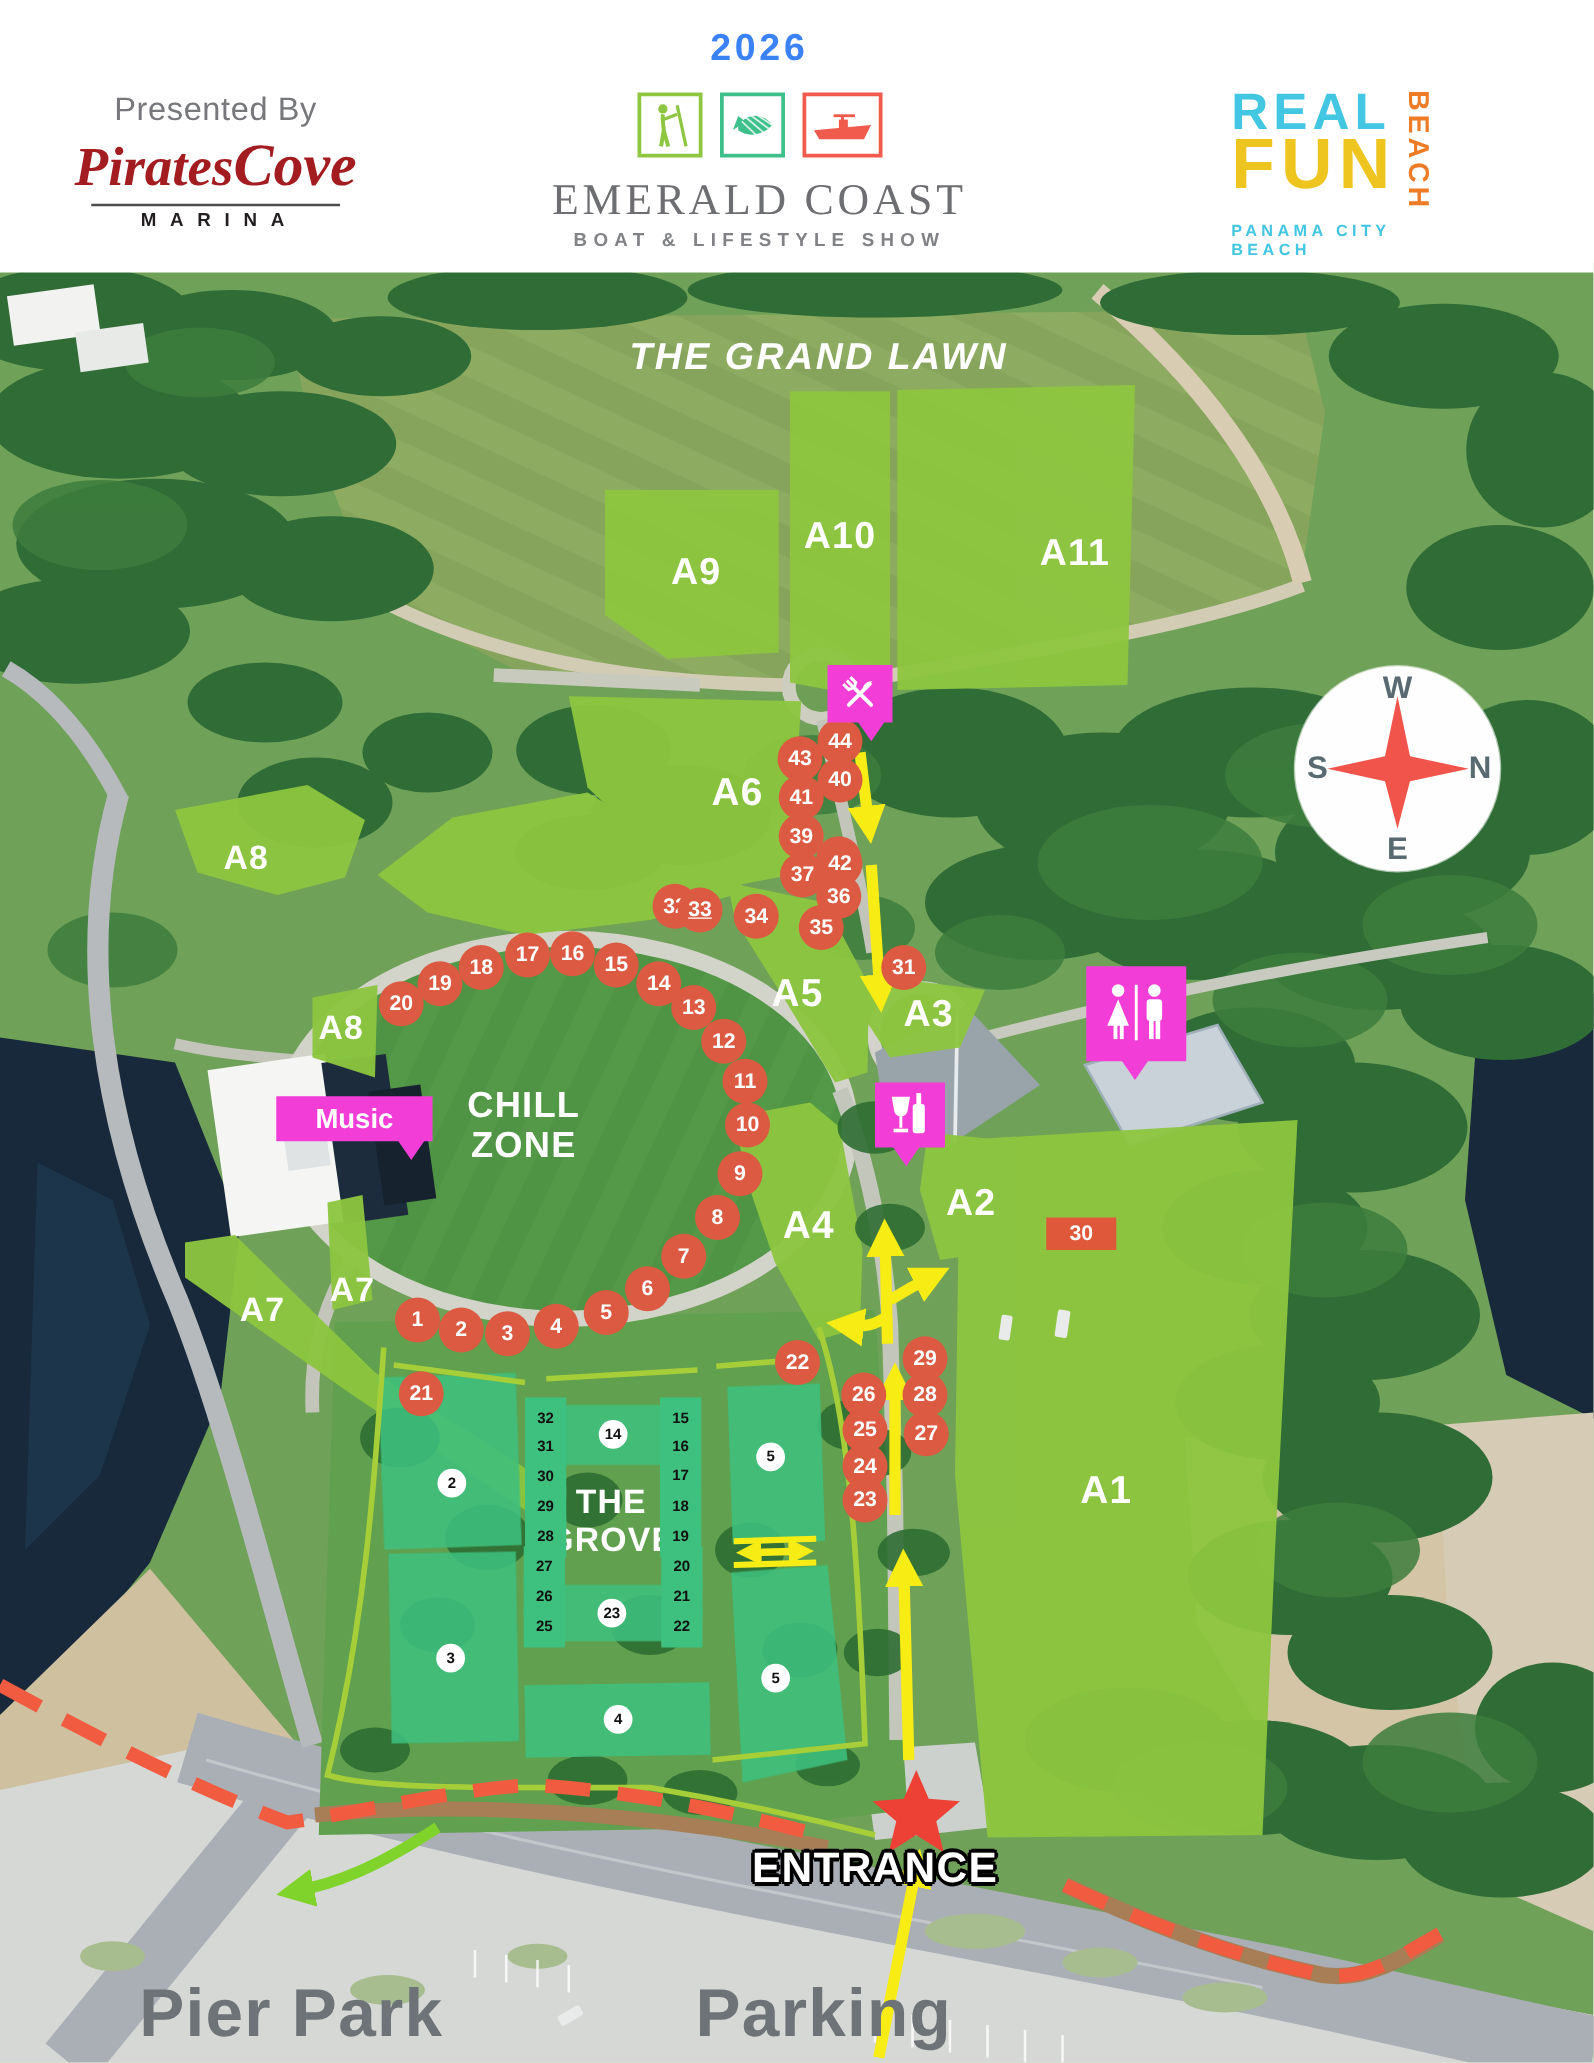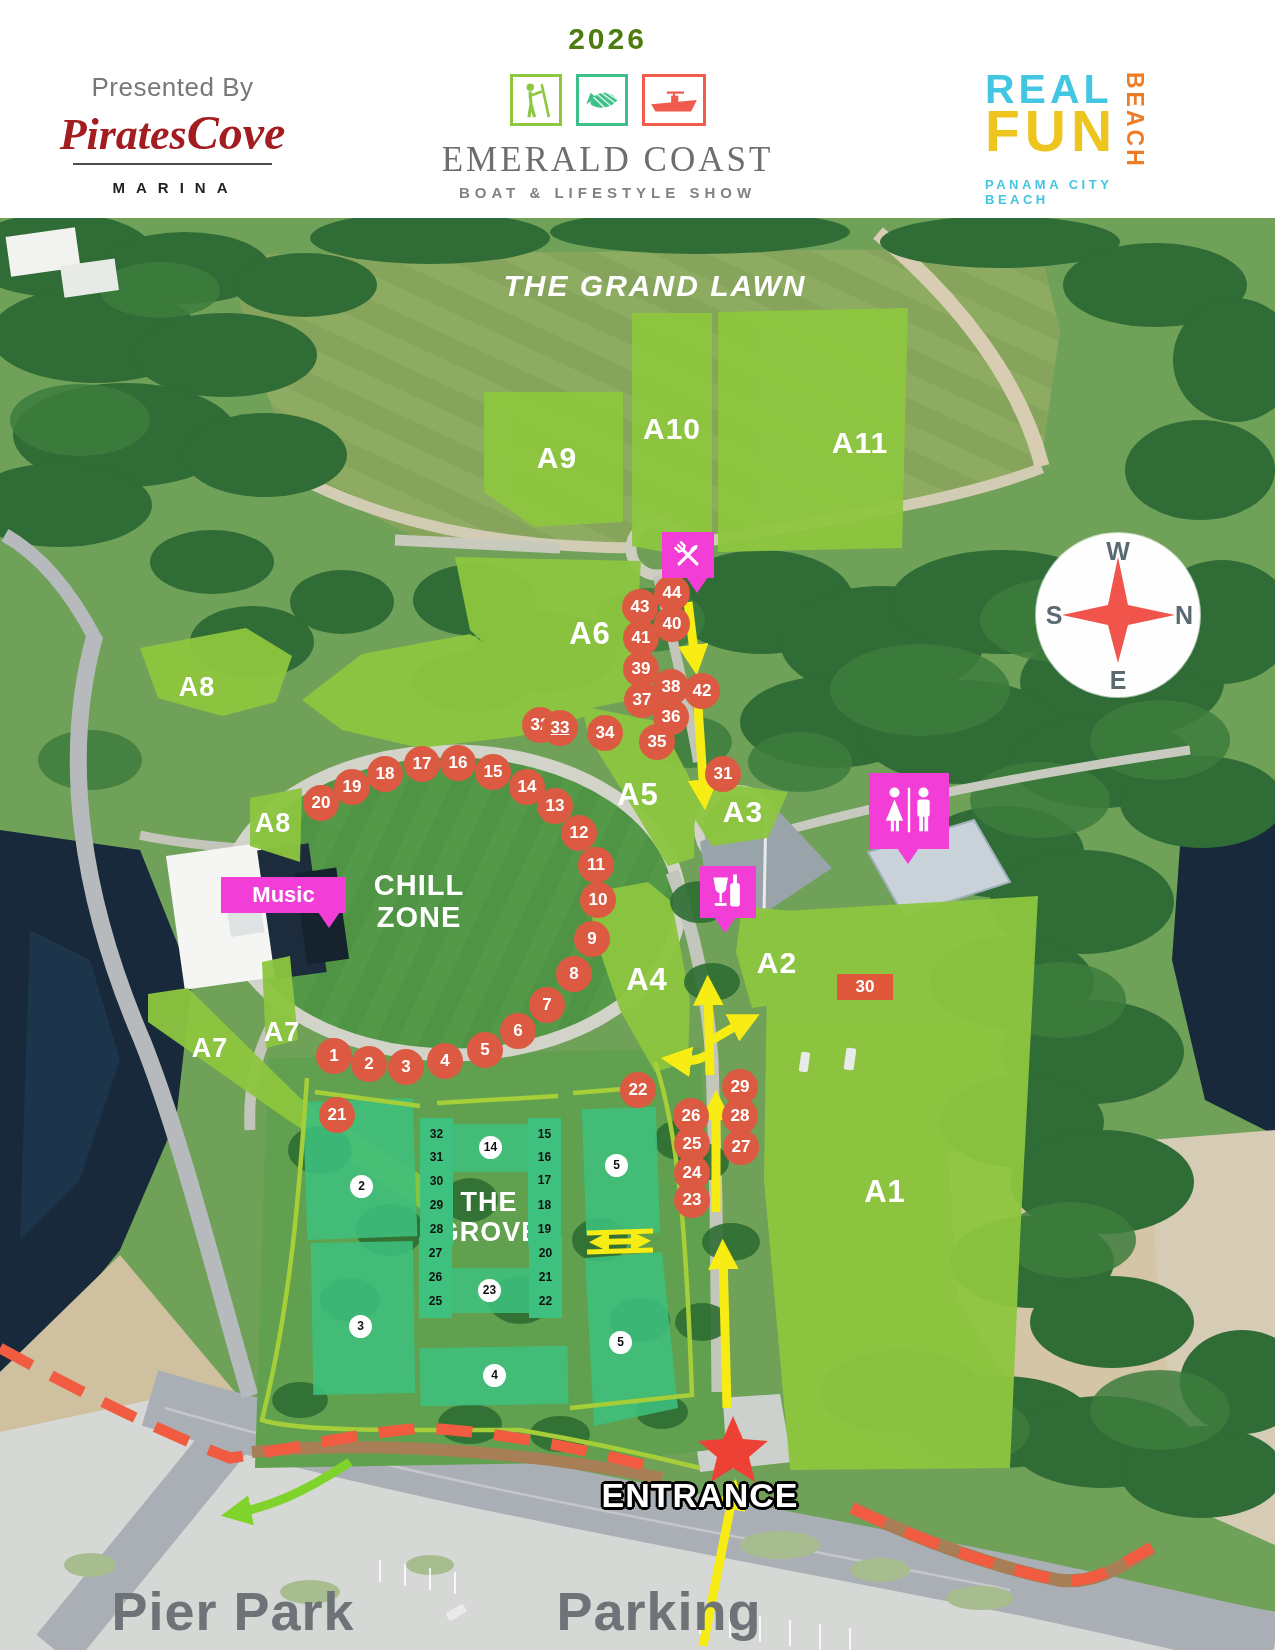--- a/index.html
+++ b/index.html
@@ -12,24 +12,24 @@
         font-family:"Liberation Sans",sans-serif;}
   .abs{position:absolute;}
 
   
   .header{position:absolute;left:0;top:0;width:1275px;height:218px;background:#fff;z-index:40;}
   .presented{position:absolute;left:55px;top:72px;width:235px;text-align:center;}
   .presented-by{font-size:26px;color:#77787b;font-weight:400;letter-spacing:.5px;}
   .pc-name{margin-top:6px;font-family:"Liberation Serif",serif;font-style:italic;font-weight:700;
            color:var(--dark-red,#a31c20);font-size:44px;line-height:1;}
   .pc-name .pc2{font-size:48px;}
-  .pc-marina{margin:6px 18px 0 18px;border-top:2px solid #4d4d4f;padding-top:14px;
+  .pc-marina{margin:6px 18px 0 18px;border-top:2px solid #4d4d4f;padding-top:3px;
              font-size:15px;font-weight:700;letter-spacing:11px;color:#231f20;text-indent:6px;}
   .center-logo{position:absolute;left:440px;top:22px;width:335px;text-align:center;}
-  .year{font-size:30px;font-weight:800;color:#4d7c0f;letter-spacing:3px;}
+  .year{font-size:30px;font-weight:800;color:#3b82f6;letter-spacing:3px;}
   .icon-row{margin-top:12px;display:flex;justify-content:center;align-items:flex-end;gap:14px;height:58px;}
   .sq-icon{width:52px;height:52px;border:3px solid;box-sizing:border-box;display:flex;align-items:center;justify-content:center;}
   .sq-icon.lime{border-color:#8dc63f;}
   .sq-icon.emerald{border-color:#3ec08a;}
   .sq-icon.coral{border-color:#f15b4e;width:64px;}
   .show-title{margin-top:14px;font-family:"Liberation Serif",serif;font-size:35px;color:#6d6e71;letter-spacing:3px;text-align:center;}
   .show-sub{margin-top:4px;font-size:15px;font-weight:600;color:#808285;letter-spacing:5px;}
   .rf-logo{position:absolute;left:985px;top:72px;width:180px;}
   .rf-grid{display:flex;align-items:stretch;}
   .rf-words{line-height:.85;}
@@ -435,21 +435,21 @@
       <div class="om" style="left: 540px; top: 725px;">32</div>
       <div class="om" style="left: 560px; top: 728px; text-decoration: underline;">33</div>
       <div class="om" style="left: 605px; top: 733px;">34</div>
       <div class="om" style="left: 657px; top: 742px;">35</div>
       <div class="om" style="left: 671px; top: 717px;">36</div>
       <div class="om" style="left: 642px; top: 700px;">37</div>
       <div class="om" style="left: 671px; top: 687px;">38</div>
       <div class="om" style="left: 641px; top: 669px;">39</div>
       <div class="om" style="left: 672px; top: 624px;">40</div>
       <div class="om" style="left: 641px; top: 638px;">41</div>
-      <div class="om" style="left: 702px; top: 625px; margin-top: 48px;">42</div>
+      <div class="om" style="left: 672px; top: 625px; margin-top: 48px;">42</div>
       <div class="om" style="left: 640px; top: 607px;">43</div>
       <div class="om" style="left: 672px; top: 593px;">44</div>
       <div class="gm sq" style="left: 437px; top: 1135px;">32</div>
       <div class="gm sq" style="left: 437px; top: 1158px;">31</div>
       <div class="gm sq" style="left: 437px; top: 1182px;">30</div>
       <div class="gm sq" style="left: 437px; top: 1206px;">29</div>
       <div class="gm sq" style="left: 437px; top: 1230px;">28</div>
       <div class="gm sq" style="left: 436px; top: 1254px;">27</div>
       <div class="gm sq" style="left: 436px; top: 1278px;">26</div>
       <div class="gm sq" style="left: 436px; top: 1302px;">25</div>

